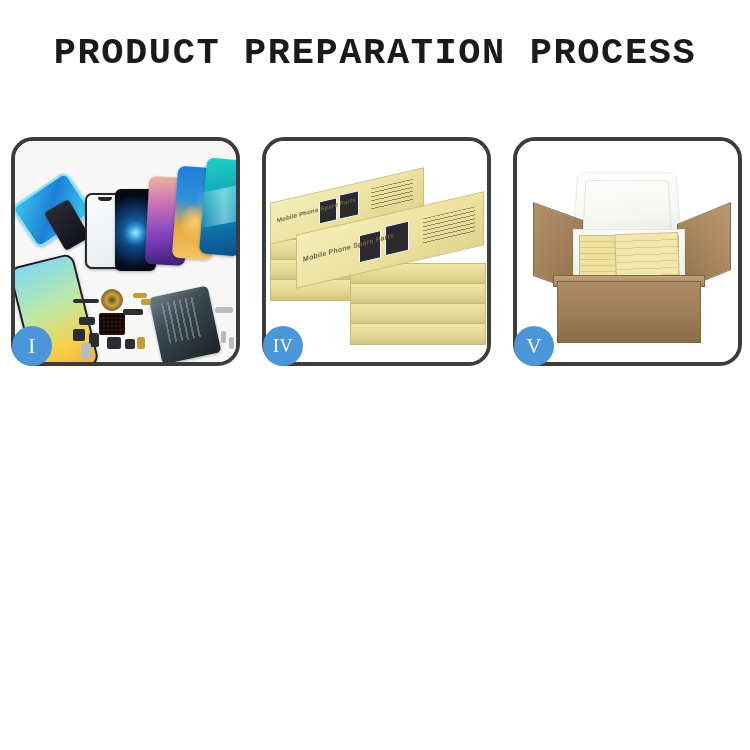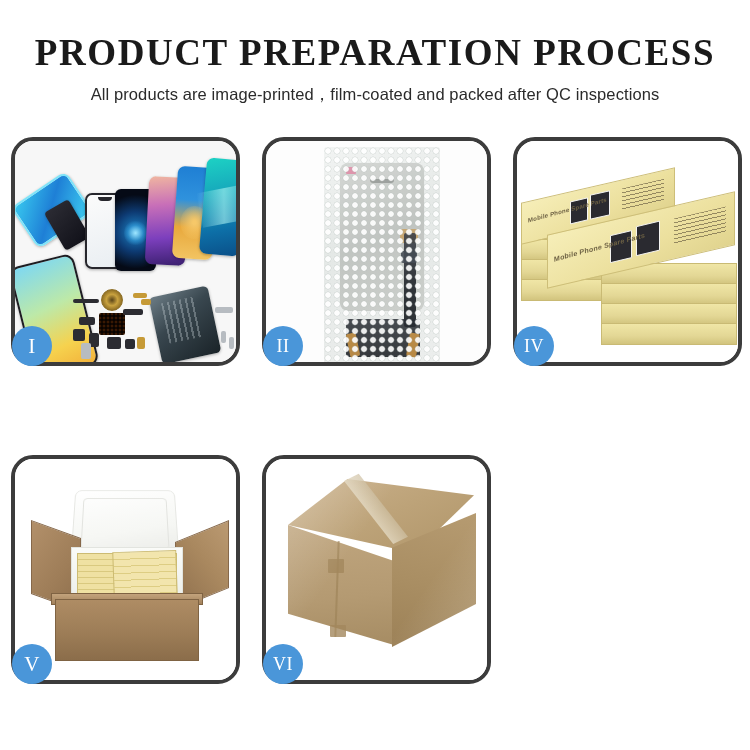--- a/index.html
+++ b/index.html
@@ -15,21 +15,21 @@
     position: relative;
   }
 
   
   .header {
     width: 750px;
     padding-top: 34px;
     text-align: center;
   }
   .page-title {
-    font-family: Liberation Serif, serif;
+    font-family: Liberation Mono, monospace;
     font-size: 37px;
     font-weight: bold;
     letter-spacing: 1.6px;
     color: #1a1a1a;
     line-height: 1.05;
     margin: 0;
     white-space: nowrap;
   }
   .page-subtitle {
     font-family: "Liberation Sans", sans-serif;
@@ -447,21 +447,20 @@
     left: 14px; top: 12px; width: 200px; height: 190px;
     background: linear-gradient(125deg, rgba(255,255,255,0.28) 0%, rgba(255,255,255,0) 38%, rgba(255,255,255,0) 68%, rgba(255,255,255,0.22) 100%);
     pointer-events: none;
   }
 </style>
 </head>
 <body>
 
 <div class="header">
   <div class="page-title">PRODUCT PREPARATION PROCESS</div>
-  <div class="page-subtitle">All products are image-printed，film-coated and packed after QC inspections</div>
 </div>
 
 <div class="grid">
 
   <div class="panel">
     <div class="panel-inner p1">
       <div class="phone ph-blue-film"></div>
       <div class="phone ph-dark-small"></div>
       <div class="phone ph-glass"></div>
       <div class="phone ph-dark-blue"></div>
@@ -484,38 +483,20 @@
       <div class="part" style="left:92px; top:196px; width:14px; height:12px;"></div>
       <div class="part" style="left:110px; top:198px; width:10px; height:10px;"></div>
       <div class="part gold" style="left:122px; top:196px; width:8px; height:12px;"></div>
       <div class="part light" style="left:200px; top:166px; width:18px; height:6px;"></div>
       <div class="part light" style="left:206px; top:190px; width:5px; height:12px;"></div>
       <div class="part light" style="left:214px; top:196px; width:5px; height:12px;"></div>
     </div>
     <div class="badge">I</div>
   </div>
 
-  <div class="panel">
-    <div class="panel-inner p2">
-      <div class="bubble-bag">
-        <div class="lcd-inside">
-          <div class="lcd-notch"></div>
-        </div>
-        <div class="lcd-pink"></div>
-        <div class="flex-conn"></div>
-        <div class="flex-cable"></div>
-        <div class="flex-ic"></div>
-        <div class="flex-bottom"></div>
-        <div class="flex-gold-l"></div>
-        <div class="flex-gold-r"></div>
-        <div class="bubble-tex"></div>
-      </div>
-    </div>
-    <div class="badge wide">II</div>
-  </div>
 
 
   <div class="panel">
     <div class="panel-inner p4">
 
       <div class="stack-slab" style="left:4px; top:78px; width:94px;"></div>
       <div class="stack-slab" style="left:4px; top:98px; width:94px;"></div>
       <div class="stack-slab" style="left:4px; top:118px; width:94px;"></div>
       <div class="stack-slab" style="left:4px; top:138px; width:94px;"></div>
 
@@ -548,27 +529,14 @@
       <div class="v-flapR"></div>
       <div class="v-foambox"></div>
       <div class="v-yellowstack"></div>
       <div class="v-yellowstack2"></div>
       <div class="v-cartonrim"></div>
       <div class="v-cartonfront"></div>
     </div>
     <div class="badge">V</div>
   </div>
 
-  <div class="panel">
-    <div class="panel-inner p6">
-      <div class="c-top"></div>
-      <div class="c-tape"></div>
-      <div class="c-left"></div>
-      <div class="c-right"></div>
-      <div class="c-seam" style="left:70px; top:82px; width:2px; height:96px; transform: rotate(2deg);"></div>
-      <div class="c-sticker" style="left:62px; top:100px; width:16px; height:14px;"></div>
-      <div class="c-sticker" style="left:64px; top:166px; width:16px; height:12px;"></div>
-      <div class="c-wrapshine"></div>
-    </div>
-    <div class="badge wide">VI</div>
-  </div>
 
 </div>
 
 </body></html>

